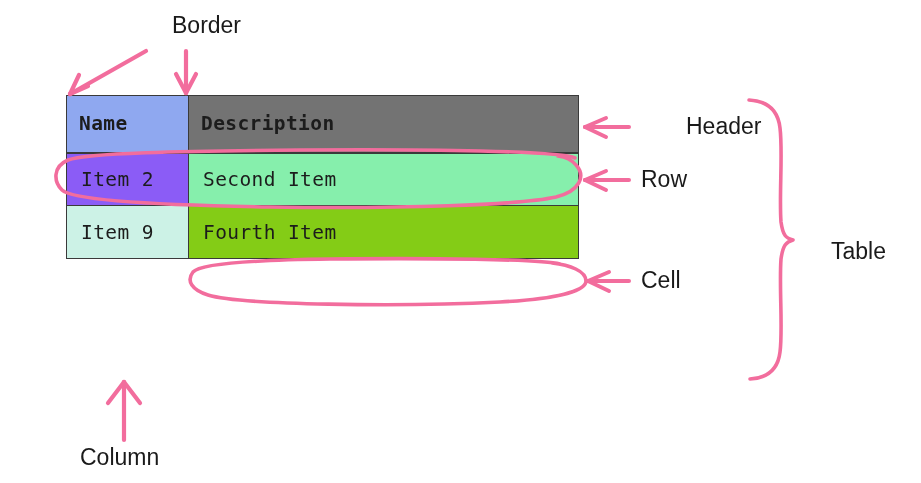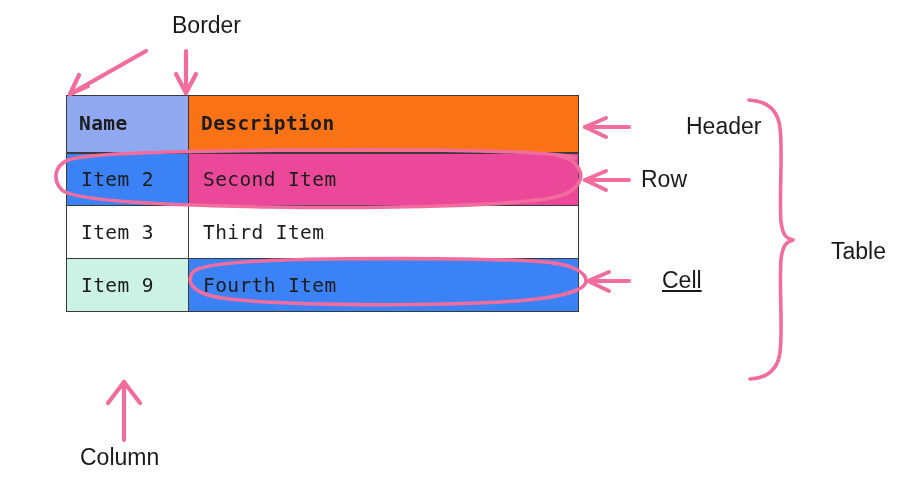--- a/index.html
+++ b/index.html
@@ -85,46 +85,42 @@
 <div id="stage">
 
   <table id="data-table">
     <colgroup>
       <col class="c-name">
       <col class="c-desc">
     </colgroup>
     <thead>
       <tr>
         <th style="background:#8FA8F0">Name</th>
-        <th style="background:#f97316">Description</th>
+        <th style="background:#737373">Description</th>
       </tr>
     </thead>
     <tbody>
       <tr>
-        <td style="background:#3b82f6">Item 2</td>
-        <td style="background:#ec4899">Second Item</td>
-      </tr>
-      <tr>
-        <td style="background:#FFFFFF">Item 3</td>
-        <td style="background:#FFFFFF">Third Item</td>
+        <td style="background:#8b5cf6">Item 2</td>
+        <td style="background:#86efac">Second Item</td>
       </tr>
       <tr>
         <td style="background:#CCF2E6">Item 9</td>
-        <td style="background:#3b82f6">Fourth Item</td>
+        <td style="background:#84cc16">Fourth Item</td>
       </tr>
     </tbody>
   </table>
 
   <div class="anno-label" style="left:144px; top:14px;margin-left:28px;">Border</div>
 
   <div class="anno-label" style="left:641px; top:115px;margin-left:45px;">Header</div>
 
   <div class="anno-label" style="left:641px; top:168px;">Row</div>
 
-  <div class="anno-label" style="left:662px; top:269px;text-decoration:underline;">Cell</div>
+  <div class="anno-label" style="left:641px; top:269px;">Cell</div>
 
   <div class="anno-label" style="left:831px; top:240px;">Table</div>
 
   <div class="anno-label" style="left:80px; top:446px;text-align:right;">Column</div>
 
   <svg id="ink" viewBox="0 0 921 483">
 
     <g>
       <path d="M146,51 L70,94" stroke="#F26D9D" stroke-width="4.2"></path>
       <path d="M70,94 L88,86" stroke="#F26D9D" stroke-width="4.2"></path>

